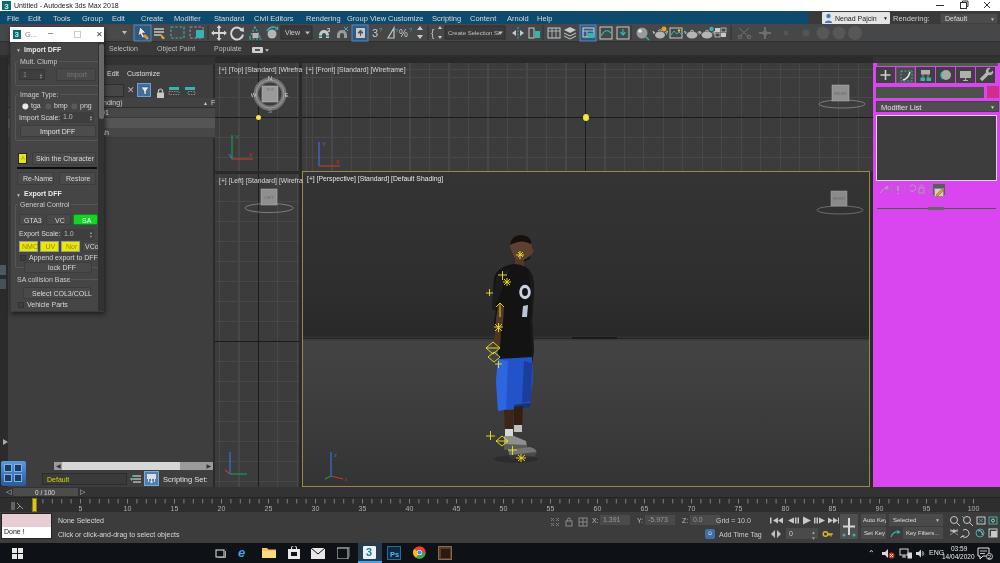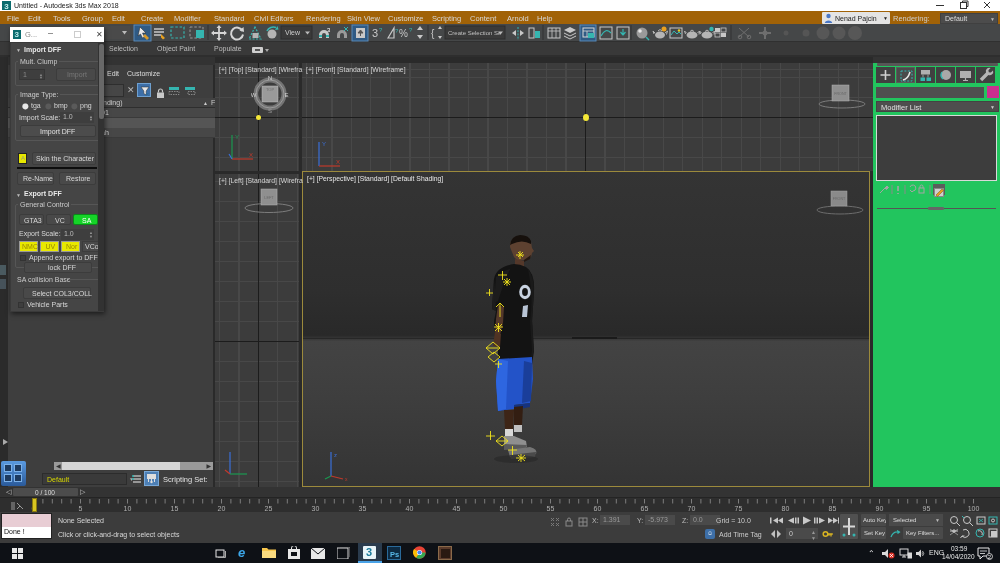--- a/index.html
+++ b/index.html
@@ -2,35 +2,35 @@
 <html><head><meta charset="utf-8">
 <style>
 *{margin:0;padding:0;box-sizing:border-box;font-family:"Liberation Sans",sans-serif;}
 body{width:1000px;height:563px;overflow:hidden;background:#3a3a3a;position:relative;}
 #stage{position:absolute;left:0;top:0;width:1000px;height:563px;overflow:hidden;}
 .abs{position:absolute;}
 
 #titlebar{left:0;top:0;width:1000px;height:11px;background:#ffffff;color:#111;font-size:8px;}
 #titlebar .ttext{position:absolute;left:14px;top:1.5px;font-size:7px;color:#1a1a1a;}
 
-#menubar{left:0;top:11px;width:1000px;height:13px;background:#a16207;color:#d8d8d8;font-size:7.5px;}
+#menubar{left:0;top:11px;width:808px;height:13px;background:#0c4a6e;color:#d8d8d8;font-size:7.5px;}
 #menubar span.m{position:absolute;top:3px;}
 
 #toolbar{left:0;top:24px;width:1000px;height:18px;background:#454748;border-bottom:1px solid #303030;}
 
 #ribbon{left:0;top:42px;width:1000px;height:15px;background:#393939;color:#bdbdbd;font-size:7px;}
 #ribbon span{position:absolute;top:3px;}
 
 #main{left:0;top:57px;width:1000px;height:430px;background:#2c2c2c;}
 
 #sexp{position:absolute;left:8px;top:0px;width:207px;height:430px;background:#3e3e3e;border-right:2px solid #2a2a2a;}
 
 #vports{position:absolute;left:215px;top:0;width:658px;height:430px;background:#2a2a2a;}
 
-#cmdpanel{position:absolute;left:873px;top:0;width:127px;height:430px;background:#22c55e;}
+#cmdpanel{position:absolute;left:873px;top:0;width:127px;height:430px;background:#d946ef;}
 
 #tslider{left:0;top:487px;width:1000px;height:10px;background:#333333;}
 #ruler{left:0;top:497px;width:1000px;height:15px;background:#2e2e2e;border-top:1px solid #242424;}
 #statusbar{left:0;top:512px;width:1000px;height:31px;background:#3c3c3c;}
 #taskbar{left:0;top:543px;width:1000px;height:20px;background:#0e1116;}
 .txt{position:absolute;white-space:nowrap;}
 .vpwire{background-color:#3c3c3c;background-image:repeating-linear-gradient(to right,#484848 0 1px,transparent 1px 19.5px),repeating-linear-gradient(to bottom,#484848 0 1px,transparent 1px 20px);}
 .vplabel{position:absolute;left:4px;top:3px;font-size:6.8px;color:#d4d4d4;letter-spacing:0px;z-index:5;white-space:nowrap;}
 </style></head>
 <body>
@@ -54,21 +54,21 @@
   <span class="m" style="left:7px">File</span>
   <span class="m" style="left:28px">Edit</span>
   <span class="m" style="left:53px">Tools</span>
   <span class="m" style="left:82px">Group</span>
   <span class="m" style="left:112px">Edit</span>
   <span class="m" style="left:141px">Create</span>
   <span class="m" style="left:174px">Modifier</span>
   <span class="m" style="left:214px">Standard</span>
   <span class="m" style="left:254px">Civil Editors</span>
   <span class="m" style="left:306px">Rendering</span>
-  <span class="m" style="left:347px">Skin View</span>
+  <span class="m" style="left:347px">Group View</span>
   <span class="m" style="left:388px">Customize</span>
   <span class="m" style="left:432px">Scripting</span>
   <span class="m" style="left:470px">Content</span>
   <span class="m" style="left:507px">Arnold</span>
   <span class="m" style="left:537px">Help</span>
 
   <div class="abs" style="left:822px;top:1px;width:68px;height:12px;background:#e4e4e4;border-radius:1px">
     <svg class="abs" style="left:2px;top:1px" width="9" height="10" viewBox="0 0 9 10">
           <circle cx="4.5" cy="3" r="2.2" fill="#4a78c8"></circle>
           <path d="M0.8 10 C0.8 6.5 8.2 6.5 8.2 10 Z" fill="#4a78c8"></path>

